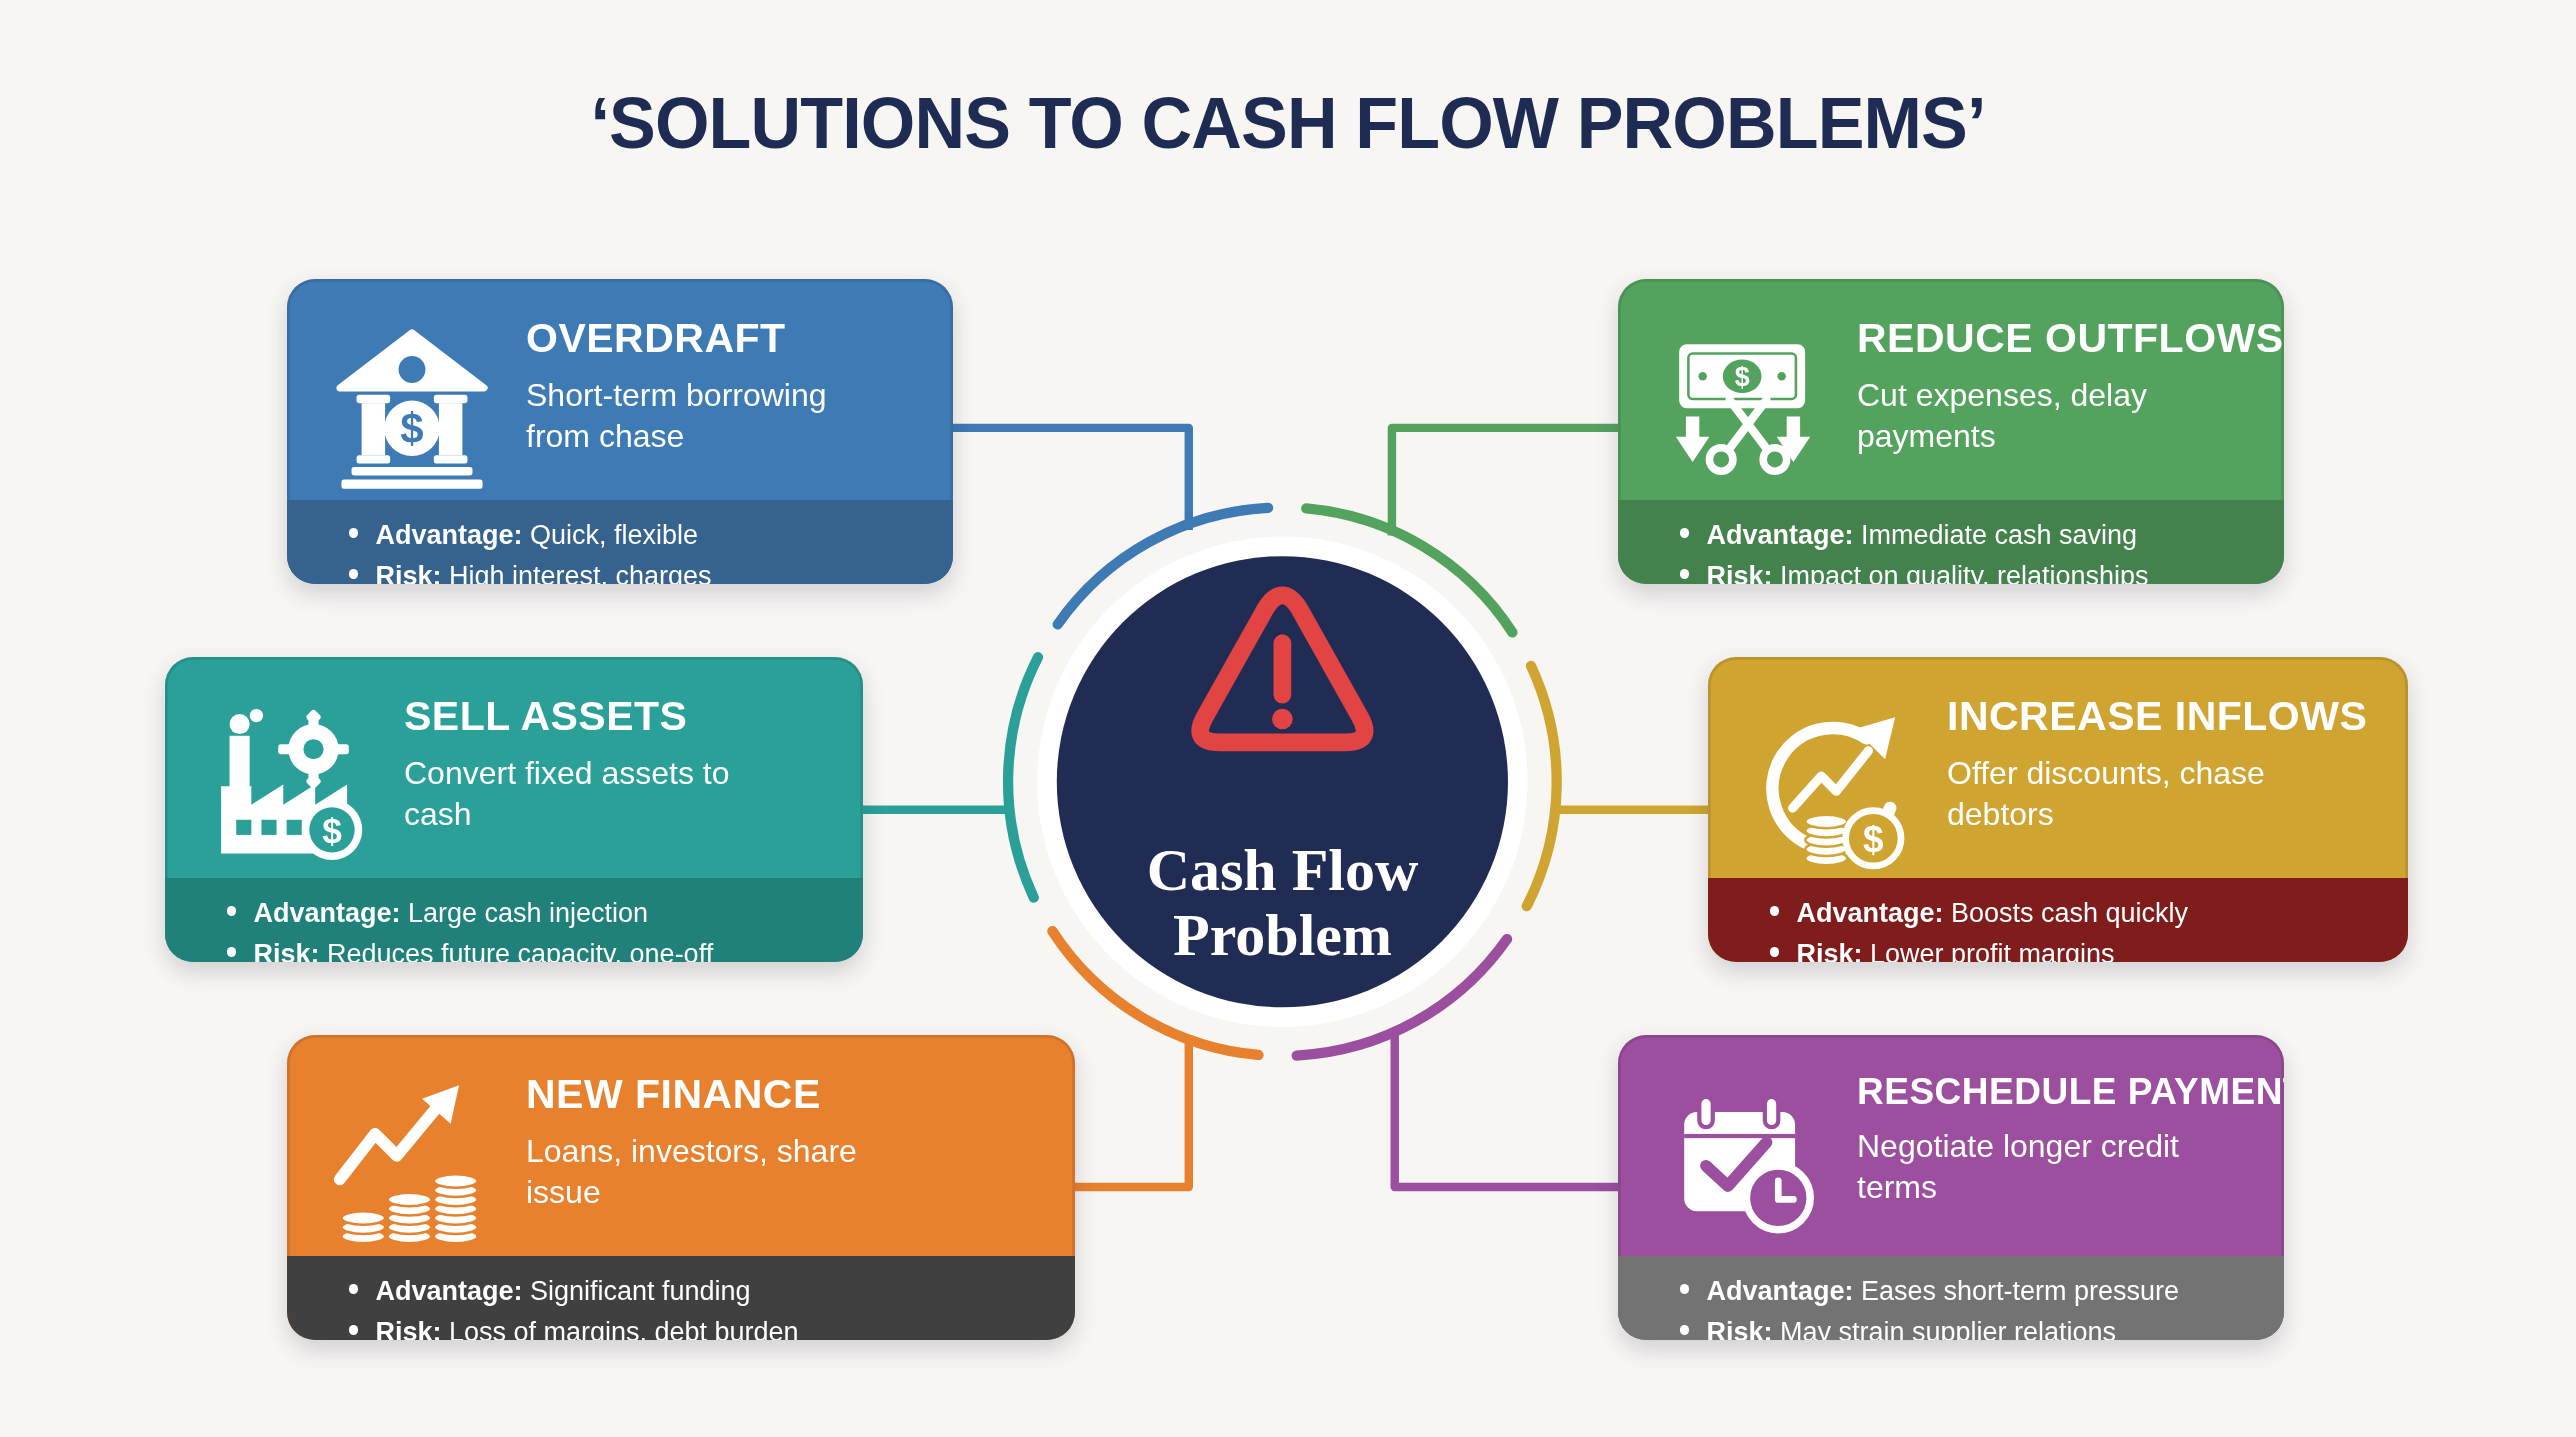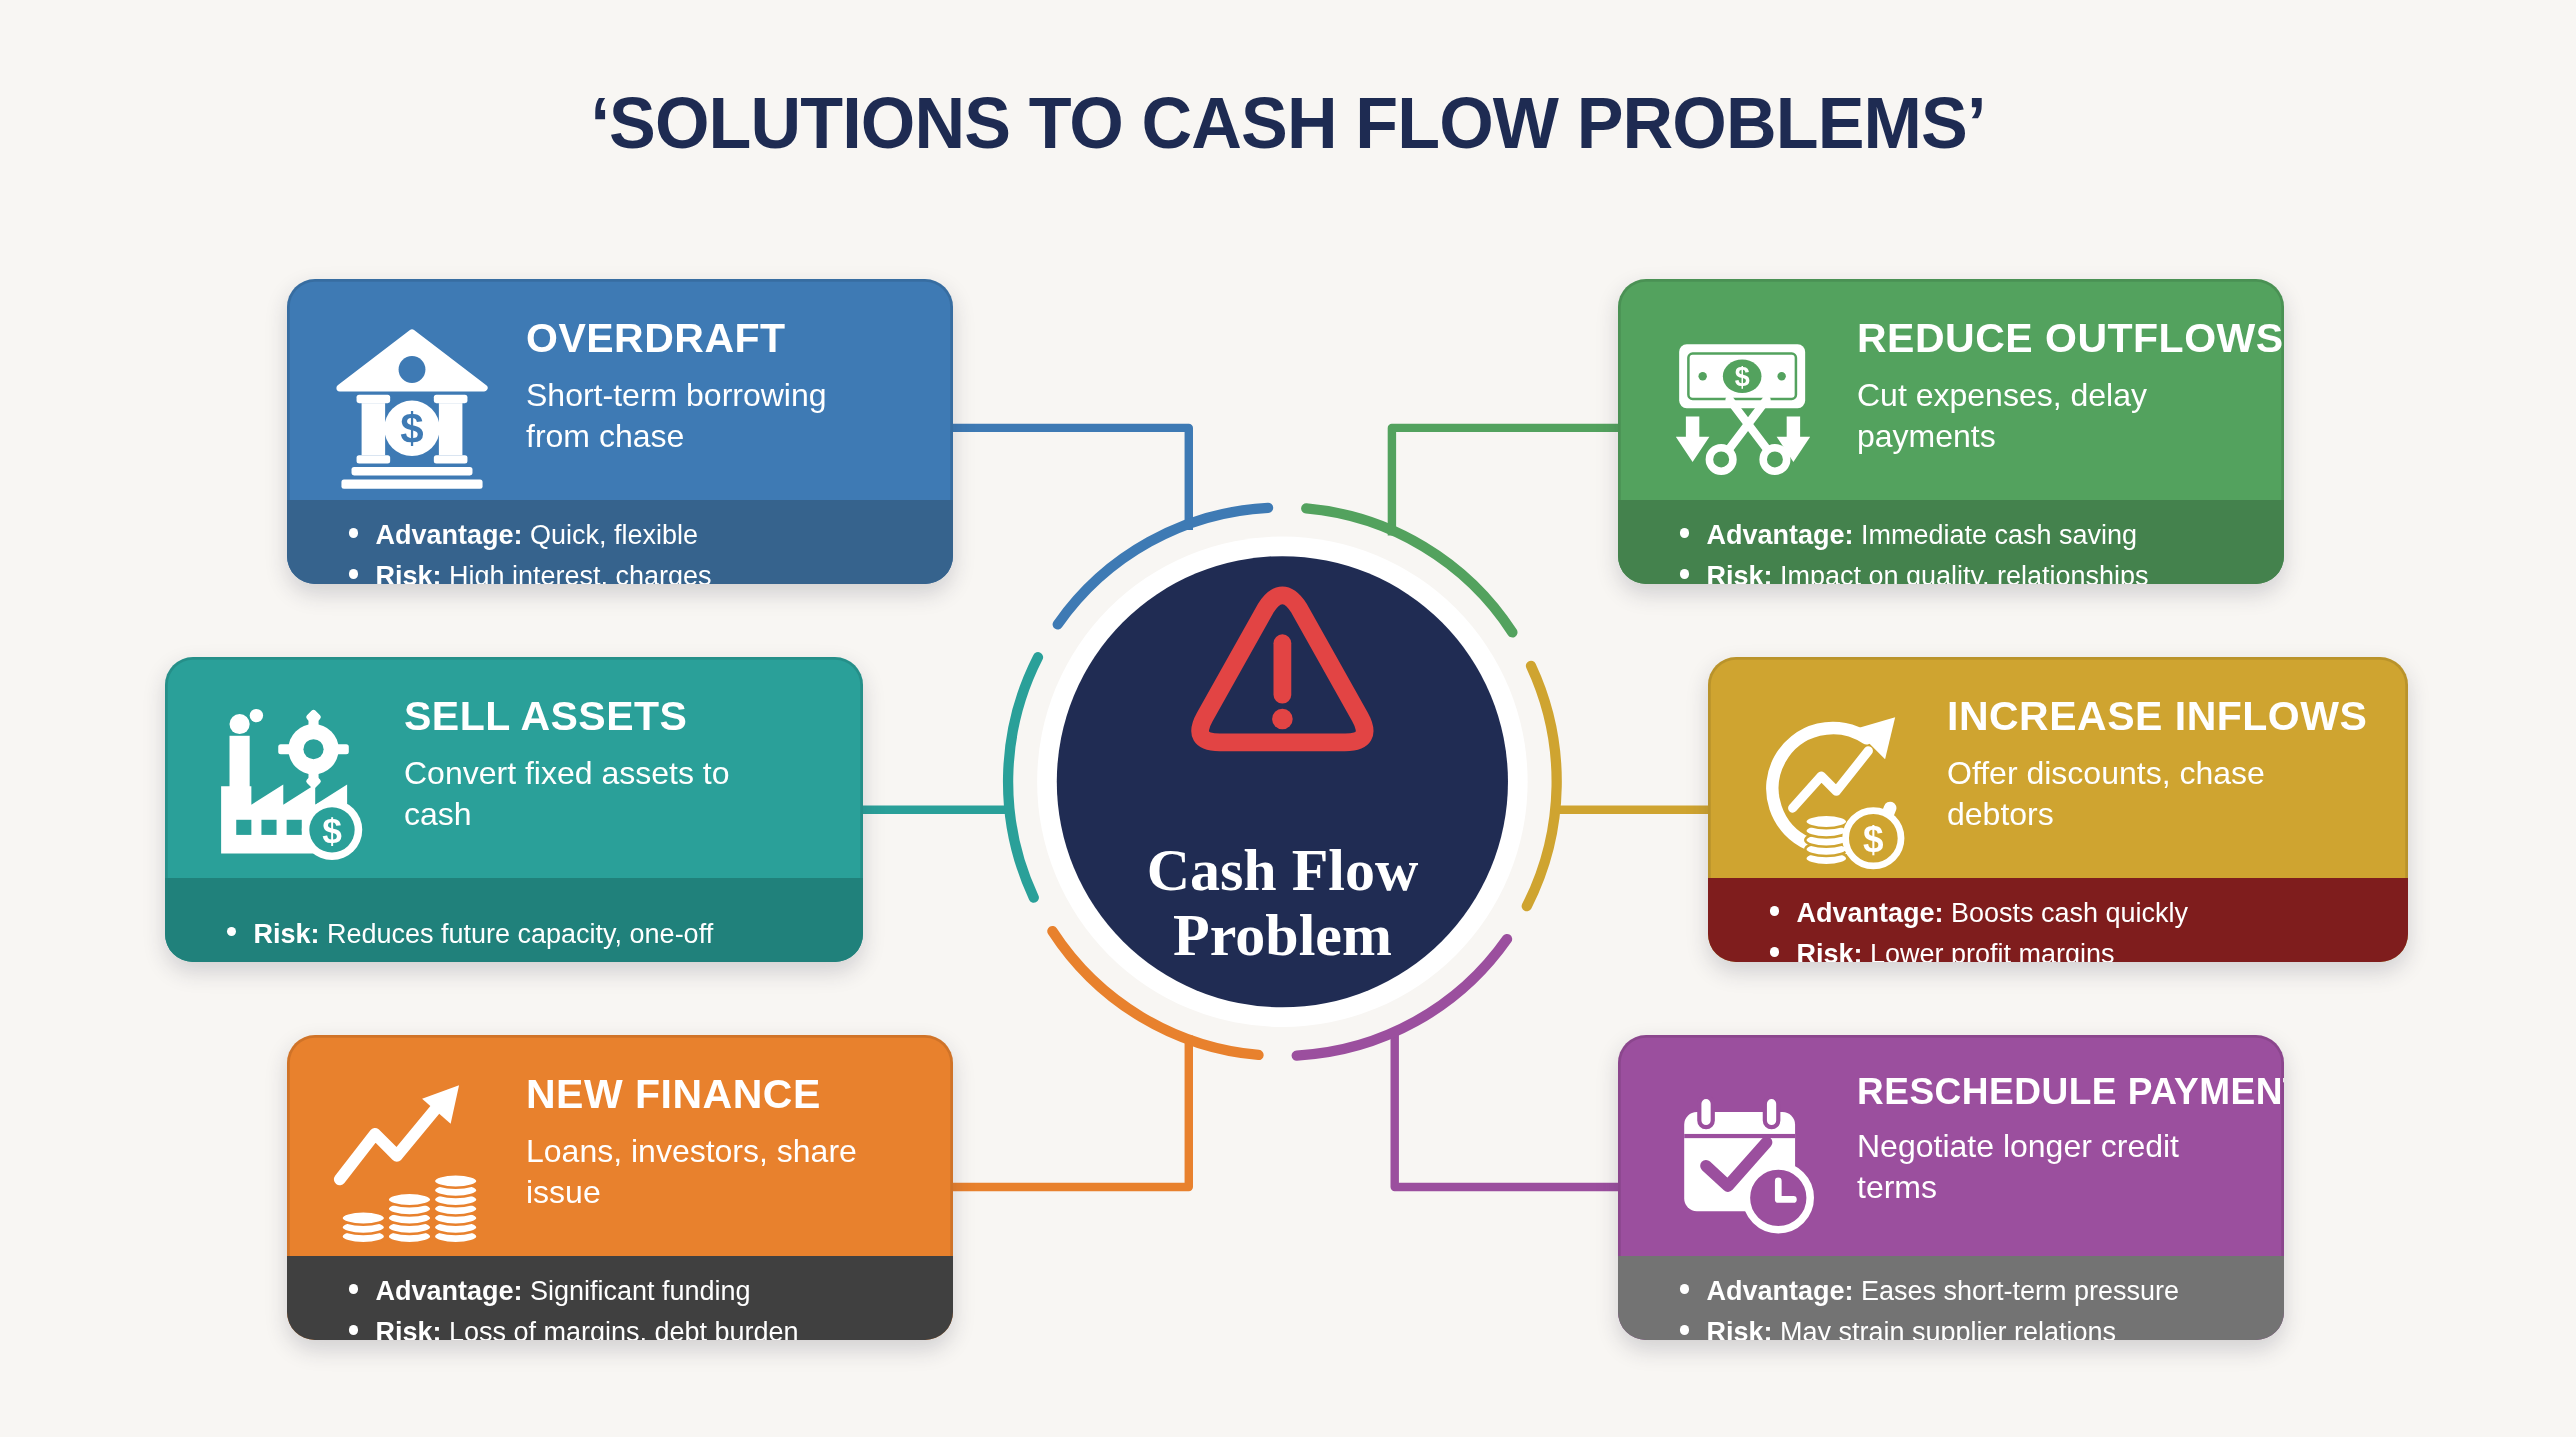--- a/index.html
+++ b/index.html
@@ -175,20 +175,24 @@
           <circle cx="150" cy="154" r="27" fill="var(--c)"></circle>
           <text x="150" y="170" text-anchor="middle" font-size="42" font-weight="bold" fill="#fff" font-family="Liberation Sans, sans-serif">$</text>
         </svg>
       </div>
       <div class="box-head">
         <div class="box-title" data-name="card-title">SELL ASSETS</div>
         <div class="box-sub" data-name="card-subtitle">Convert fixed assets to cash</div>
       </div>
     </div>
     <div class="box-foot" data-name="card-details" style="background-color: rgb(32, 129, 123);">
+      <div class="bullet" data-name="advantage-bullet">
+        <span class="dot" data-name="bullet-dot"></span>
+        <span class="bl"><b data-name="advantage-label">Advantage:</b><span data-name="advantage-text">Large cash injection</span></span>
+      </div>
       <div class="bullet" data-name="risk-bullet">
         <span class="dot" data-name="bullet-dot"></span>
         <span class="bl"><b data-name="risk-label">Risk:</b><span data-name="risk-text">Reduces future capacity, one-off</span></span>
       </div>
     </div>
   </div>
 
   <div class="box" style="left: 1708px; top: 657px; width: 700px; height: 305px; --c: #cfa430;" data-name="solution-card-increase-inflows">
     <div class="box-top" data-name="card-body">
       <div class="icon-wrap" data-name="inflow-chart-icon">
@@ -217,21 +221,21 @@
         <span class="dot" data-name="bullet-dot"></span>
         <span class="bl"><b data-name="advantage-label">Advantage:</b><span data-name="advantage-text">Boosts cash quickly</span></span>
       </div>
       <div class="bullet" data-name="risk-bullet">
         <span class="dot" data-name="bullet-dot"></span>
         <span class="bl"><b data-name="risk-label">Risk:</b><span data-name="risk-text">Lower profit margins</span></span>
       </div>
     </div>
   </div>
 
-  <div class="box" style="left: 287px; top: 1035px; width: 666px; height: 305px; --c: #e8812d;" data-name="solution-card-new-finance">
+  <div class="box" style="left: 287px; top: 1035px; width: 788px; height: 305px; --c: #e8812d;" data-name="solution-card-new-finance">
     <div class="box-top" data-name="card-body">
       <div class="icon-wrap" data-name="growth-coins-icon">
         <svg viewBox="0 0 200 200" width="168" height="187">
           <path d="M14 120 L56 66 L82 92 L130 34" fill="none" stroke="#fff" stroke-width="14" stroke-linecap="round" stroke-linejoin="round"></path>
           <path d="M112 24 L156 8 L146 54 Z" fill="#fff"></path>
           <g fill="#fff" stroke="var(--c)" stroke-width="3">
             <ellipse cx="42" cy="188" rx="26" ry="8"></ellipse>
             <ellipse cx="42" cy="177" rx="26" ry="8"></ellipse>
             <ellipse cx="42" cy="166" rx="26" ry="8"></ellipse>
             <ellipse cx="97" cy="188" rx="26" ry="8"></ellipse>

